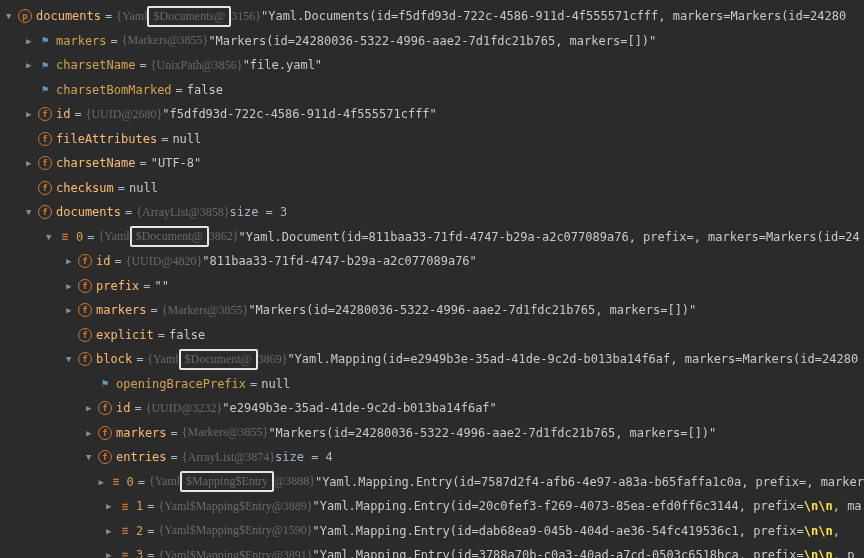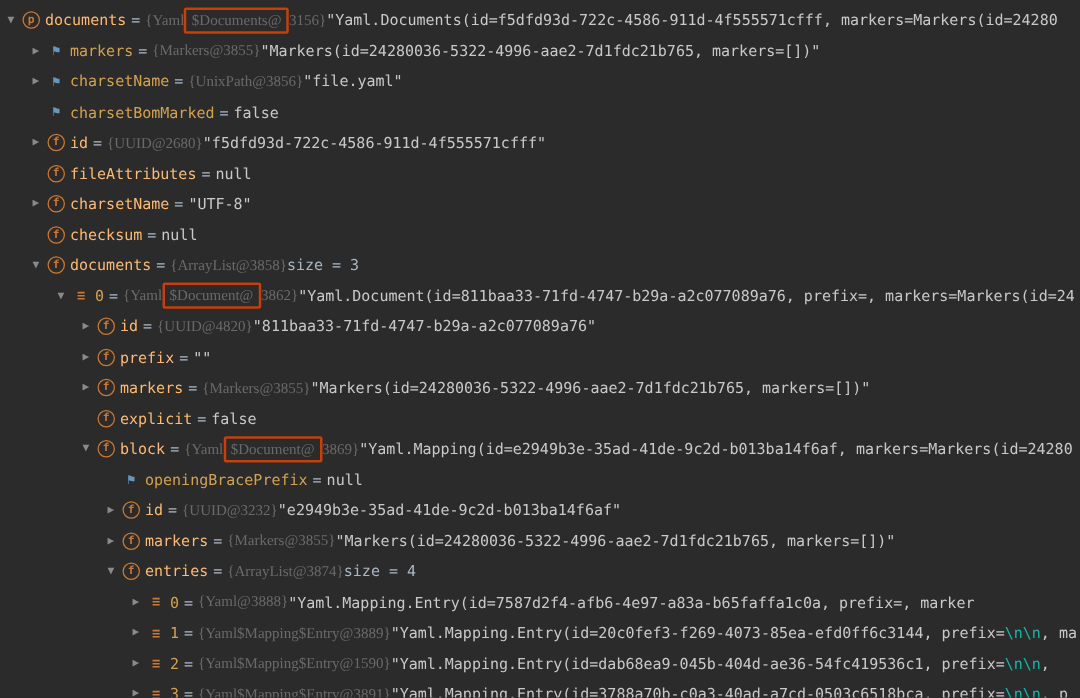--- a/index.html
+++ b/index.html
@@ -54,23 +54,23 @@
     }
     .icon-list {
       color: #cc7832;
       font-size: 11px;
     }
     .fname { color: #fdba74; }
     .fname-gold { color: #d4a24e; }
     .eq { color: #a9b7c6; margin: 0 4px; }
     .typeref { color: #6a6a6a; font-family: Liberation Serif, serif; }
     .valstr { color: #c9c9c9; }
-    .valesc { color: #14b8a6; }
+    .valesc { color: #fde047; font-weight: bold; }
     .highlight {
-      border: 2px solid #c2410c;
+      border: 2px solid #e5e5e5;
       border-radius: 2px;
       padding: 1px 4px;
       display: inline-block;
     }
   </style>
 </head>
 <body>
 
 <div id="tree">
     <div class="row">
@@ -243,20 +243,21 @@
       <span class="typeref">{ArrayList@3874}</span> 
       <span class=""> size = 4</span>
     </div>
     <div class="row">
       <span class="indent" style="width:100px"></span>
       <span class="arrow">▶</span>
       <span class="icon icon-list">≡</span>
       <span class="fname-gold">0</span>
       <span class="eq"> = </span>
       <span class="typeref">{Yaml</span>
+      <span class="highlight"><span class="typeref">$Mapping$Entry</span></span>
       <span class="typeref">@3888}</span> 
       <span class="valstr">"Yaml.Mapping.Entry(id=7587d2f4-afb6-4e97-a83a-b65faffa1c0a, prefix=, marker</span>
     </div>
     <div class="row">
       <span class="indent" style="width:100px"></span>
       <span class="arrow">▶</span>
       <span class="icon icon-list">≡</span>
       <span class="fname-gold">1</span>
       <span class="eq"> = </span>
       <span class="typeref">{Yaml$Mapping$Entry@3889}</span> 

